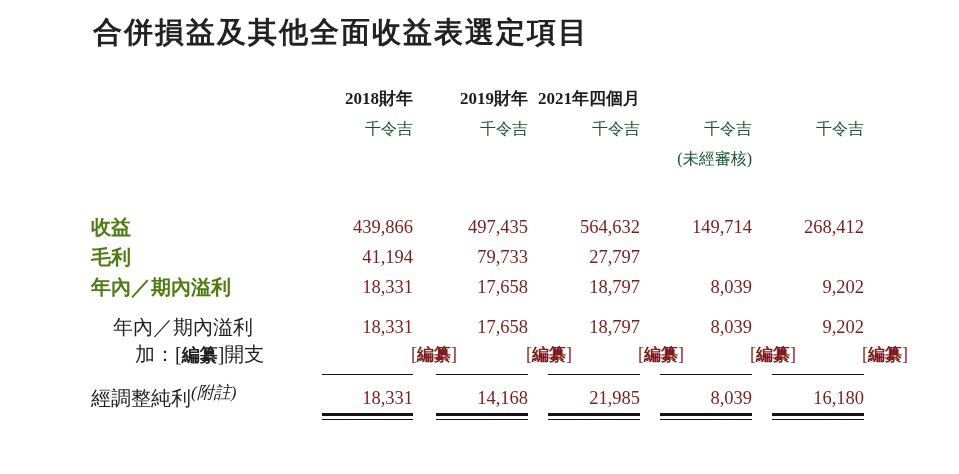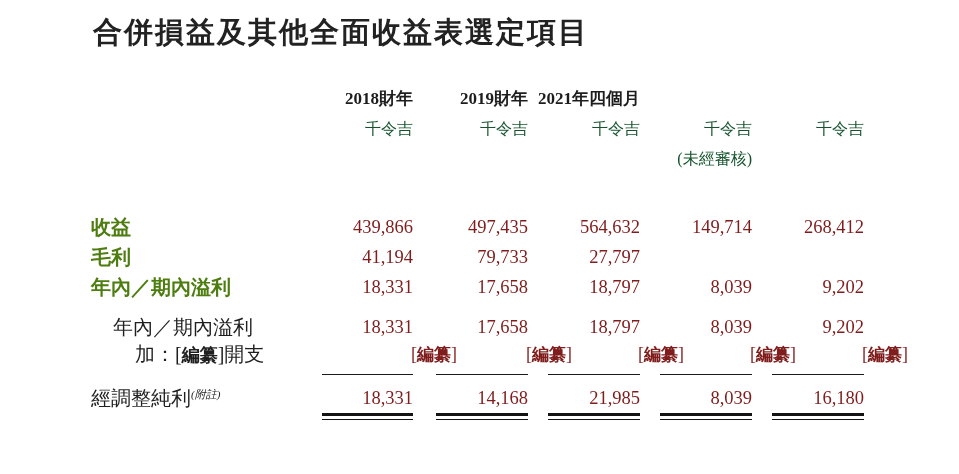--- a/index.html
+++ b/index.html
@@ -58,21 +58,21 @@
   .cell{font-size:18.5px;color:#7f1d1d;}
   .compiled .bracket{font-size:18px;}
   .compiled .cbold{
     font-family:"Liberation Sans", sans-serif;
     font-weight:bold;font-size:17px;
   }
   .r5{margin-top:10px;}
   .r6{margin-top:4px;height:28px;line-height:17px;margin-left:44px;}
   .r7{margin-top:8px;height:28px;line-height:28px;}
   .sup-note{
-    font-style:italic;font-size:11px;
+    font-style:italic;font-size:17px;
     position:relative;top:-7px;letter-spacing:0;
   }
 
   
   .rule-row{height:2px;}
   .rule-single{
     width:100%;max-width:92px;margin-left:auto;
     border-top:1.4px solid #1a1a1a;height:0;
   }
   .rule2-row{height:8px;margin-top:1px;}

